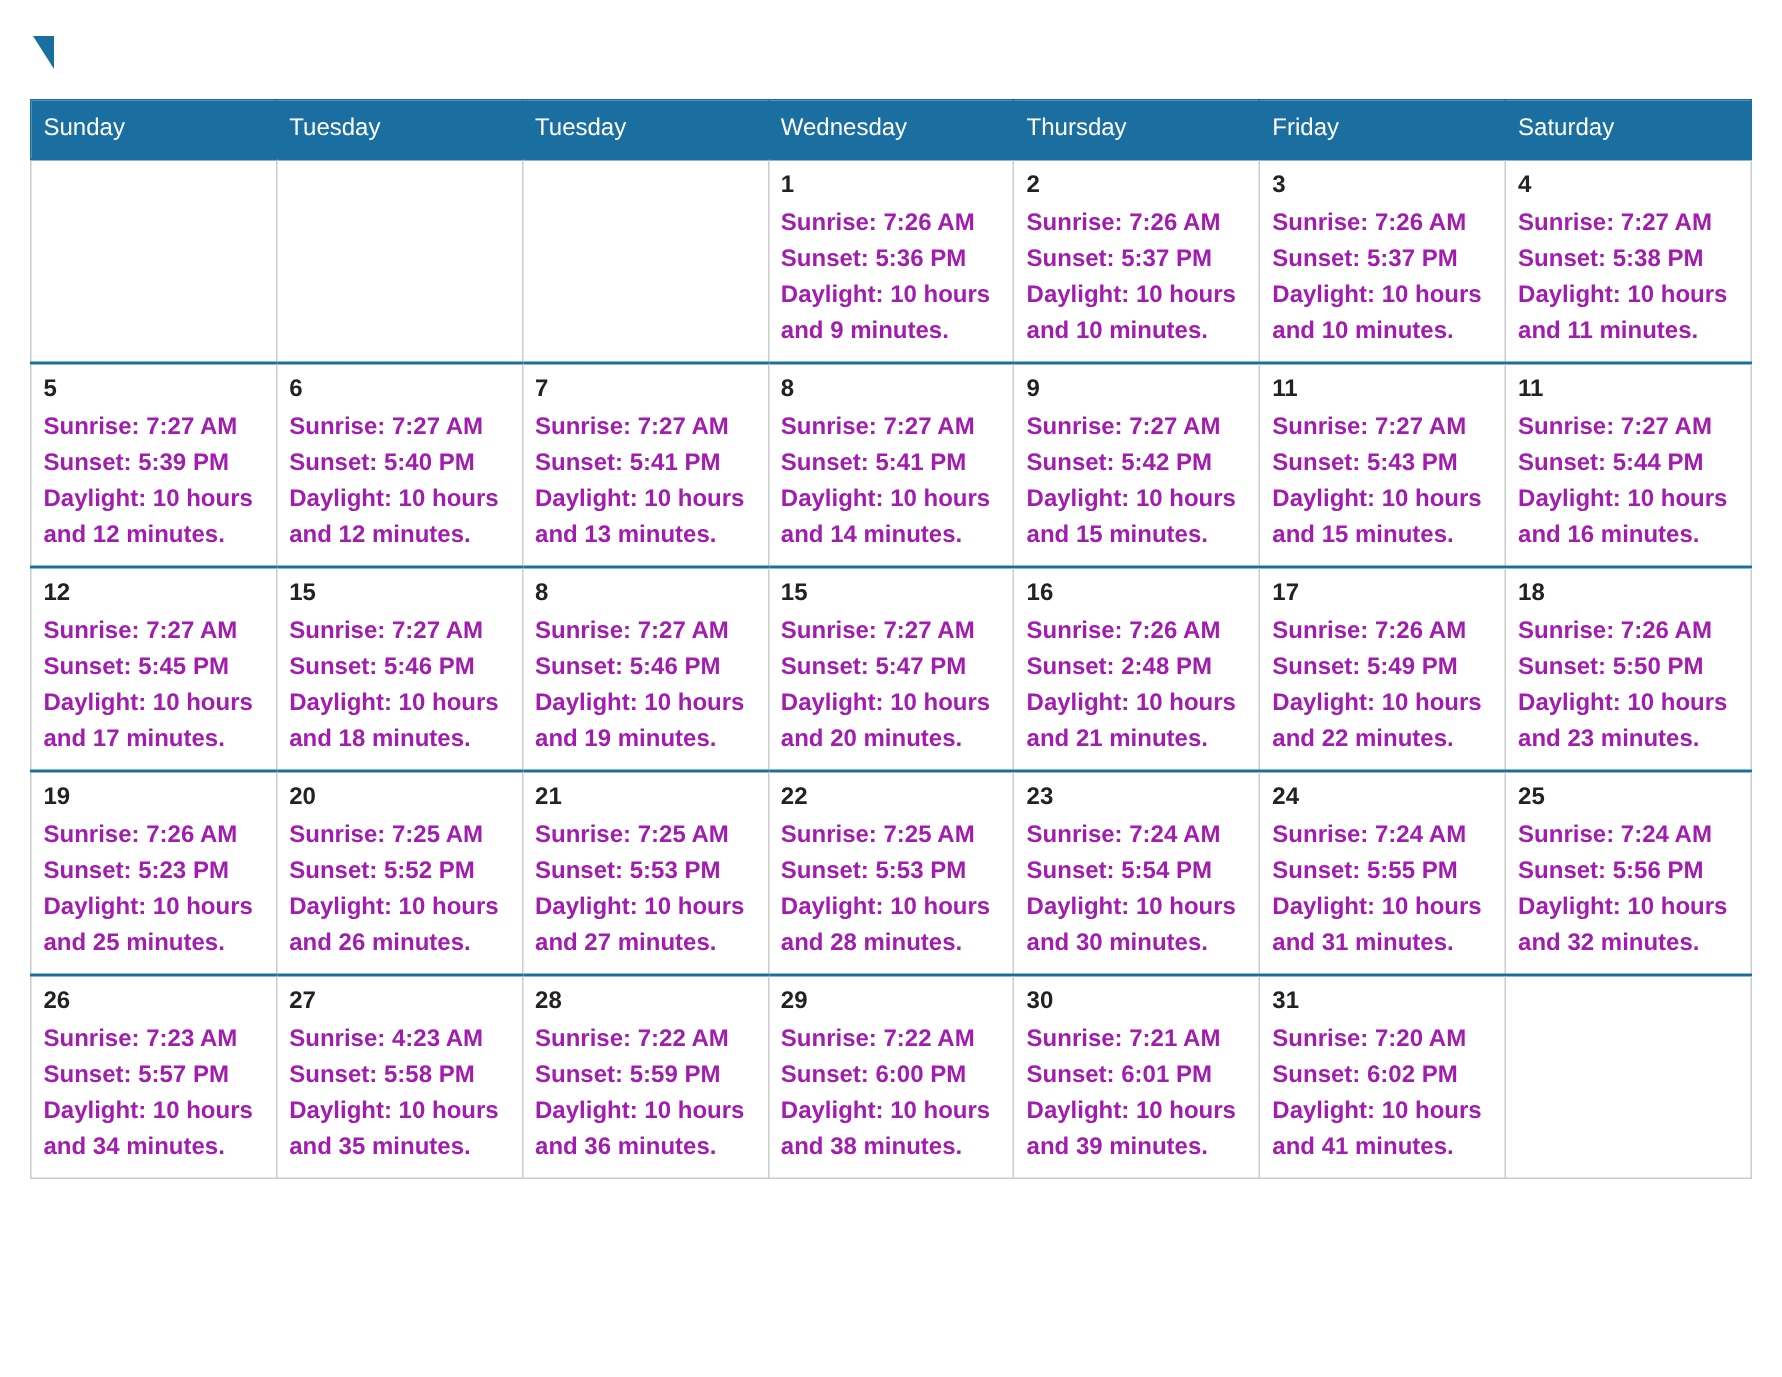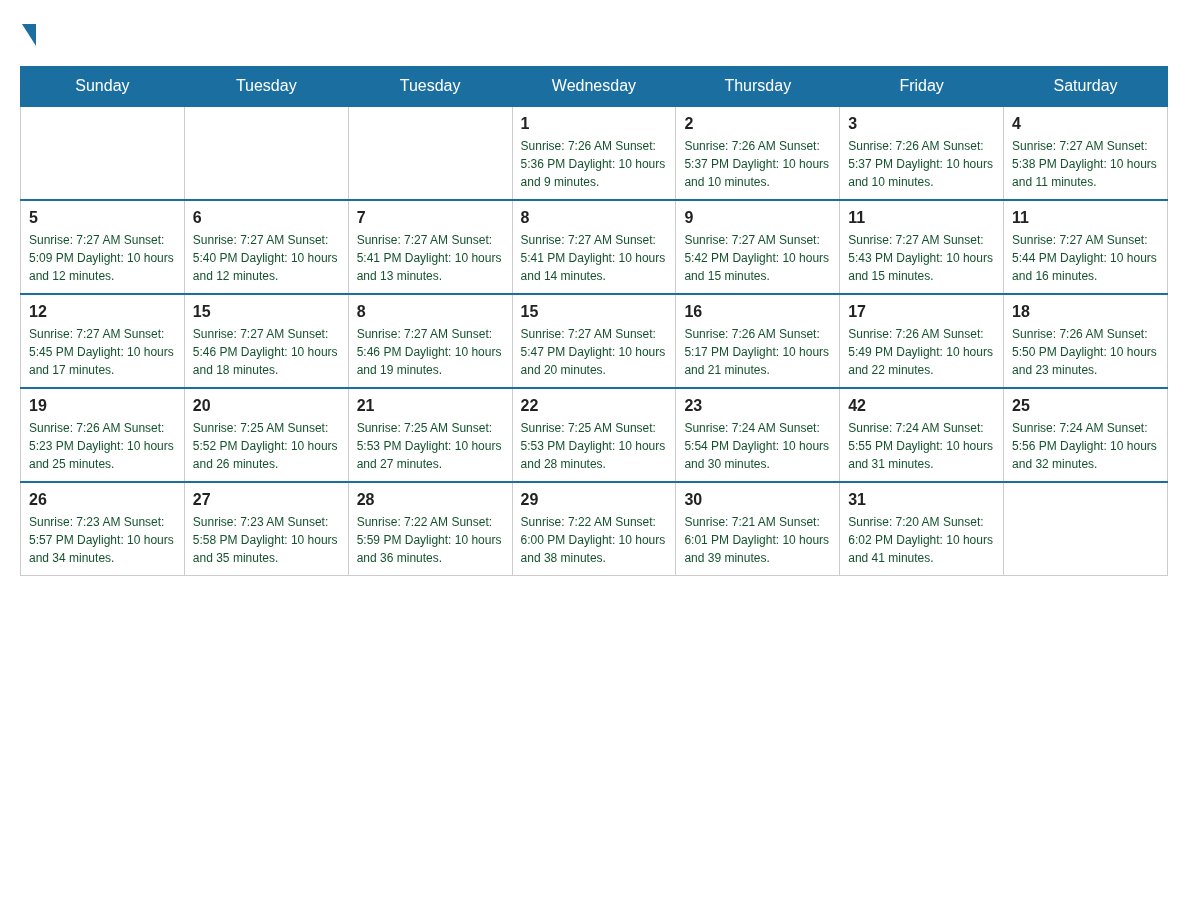--- a/index.html
+++ b/index.html
@@ -60,43 +60,44 @@
       margin-top: 4px;
     }
     .calendar {
       width: 100%;
       border-collapse: collapse;
     }
     .calendar th {
       background-color: #1a6fa0;
       color: white;
       padding: 10px 8px;
-      text-align: center;
+      text-align: left;
       font-size: 16px;
       font-weight: normal;
       border: 1px solid #1a6fa0;
     }
     .calendar td {
       border: 1px solid #ccc;
       vertical-align: top;
       padding: 8px;
       width: 14.28%;
       min-height: 100px;
     }
     .day-number {
       font-size: 16px;
       font-weight: bold;
       color: #222;
       display: block;
       margin-bottom: 4px;
     }
     .day-info {
-      font-size: 12px;
-      color: #14532d;
+      font-size: 16px;
+      color: #a21caf;
       line-height: 1.5;
+      font-weight: bold;
     }
     .empty-cell {
       background: #fff;
     }
     .week-row td {
       border-top: 2px solid #1a6fa0;
     }
   </style>
 </head>
 <body>
@@ -154,21 +155,21 @@
           <span class="day-number">4</span>
           <div class="day-info">Sunrise: 7:27 AM
 Sunset: 5:38 PM
 Daylight: 10 hours and 11 minutes.</div>
         </td>
       </tr>
       <tr class="week-row">
         <td>
           <span class="day-number">5</span>
           <div class="day-info">Sunrise: 7:27 AM
-Sunset: 5:09 PM
+Sunset: 5:39 PM
 Daylight: 10 hours and 12 minutes.</div>
         </td>
         <td>
           <span class="day-number">6</span>
           <div class="day-info">Sunrise: 7:27 AM
 Sunset: 5:40 PM
 Daylight: 10 hours and 12 minutes.</div>
         </td>
         <td>
           <span class="day-number">7</span>
@@ -222,21 +223,21 @@
         </td>
         <td>
           <span class="day-number">15</span>
           <div class="day-info">Sunrise: 7:27 AM
 Sunset: 5:47 PM
 Daylight: 10 hours and 20 minutes.</div>
         </td>
         <td>
           <span class="day-number">16</span>
           <div class="day-info">Sunrise: 7:26 AM
-Sunset: 5:17 PM
+Sunset: 2:48 PM
 Daylight: 10 hours and 21 minutes.</div>
         </td>
         <td>
           <span class="day-number">17</span>
           <div class="day-info">Sunrise: 7:26 AM
 Sunset: 5:49 PM
 Daylight: 10 hours and 22 minutes.</div>
         </td>
         <td>
           <span class="day-number">18</span>
@@ -270,42 +271,42 @@
 Sunset: 5:53 PM
 Daylight: 10 hours and 28 minutes.</div>
         </td>
         <td>
           <span class="day-number">23</span>
           <div class="day-info">Sunrise: 7:24 AM
 Sunset: 5:54 PM
 Daylight: 10 hours and 30 minutes.</div>
         </td>
         <td>
-          <span class="day-number">42</span>
+          <span class="day-number">24</span>
           <div class="day-info">Sunrise: 7:24 AM
 Sunset: 5:55 PM
 Daylight: 10 hours and 31 minutes.</div>
         </td>
         <td>
           <span class="day-number">25</span>
           <div class="day-info">Sunrise: 7:24 AM
 Sunset: 5:56 PM
 Daylight: 10 hours and 32 minutes.</div>
         </td>
       </tr>
       <tr class="week-row">
         <td>
           <span class="day-number">26</span>
           <div class="day-info">Sunrise: 7:23 AM
 Sunset: 5:57 PM
 Daylight: 10 hours and 34 minutes.</div>
         </td>
         <td>
           <span class="day-number">27</span>
-          <div class="day-info">Sunrise: 7:23 AM
+          <div class="day-info">Sunrise: 4:23 AM
 Sunset: 5:58 PM
 Daylight: 10 hours and 35 minutes.</div>
         </td>
         <td>
           <span class="day-number">28</span>
           <div class="day-info">Sunrise: 7:22 AM
 Sunset: 5:59 PM
 Daylight: 10 hours and 36 minutes.</div>
         </td>
         <td>

